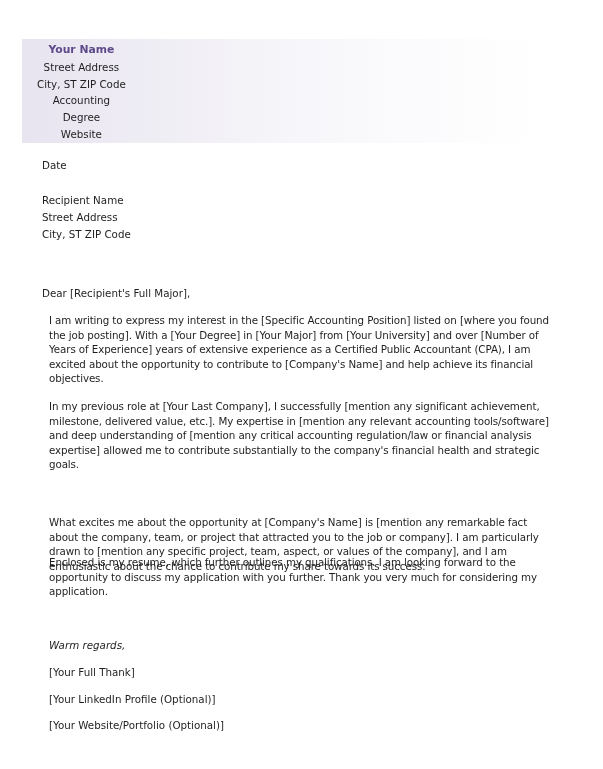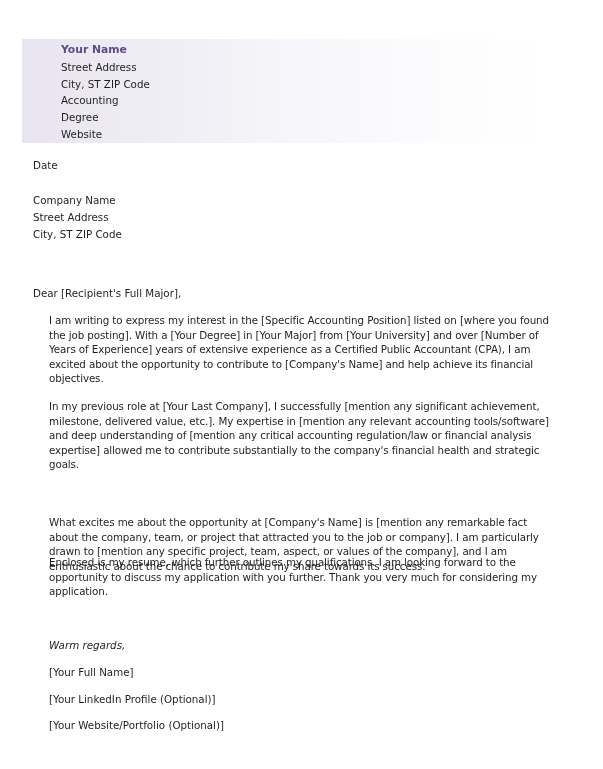--- a/index.html
+++ b/index.html
@@ -19,36 +19,37 @@
     .header-band {
       position: absolute;
       left: 22px;
       top: 39px;
       width: 520px;
       height: 104px;
       background: linear-gradient(to right, #e8e4f0 0%, #efedf4 25%, #f6f5f9 50%, #fbfbfd 75%, #ffffff 100%);
     }
     .header-lines {
       position: absolute;
-      left: 61px;
+      left: 37px;
       top: 42px;
+      text-align: center;
     }
     .header-lines .line {
       height: 16.8px;
       line-height: 16.8px;
       white-space: nowrap;
     }
     .header-lines .name {
       color: #5e4a8a;
       font-weight: bold;
       font-size: 10.8px;
     }
     .block {
       position: absolute;
-      left: 33px;
+      left: 42px;
       width: 510px;
     }
     .block .line {
       height: 16.8px;
       line-height: 16.8px;
       white-space: nowrap;
     }
     .para {
       position: absolute;
       left: 49px;
@@ -75,32 +76,32 @@
   <div class="line">Accounting</div>
   <div class="line">Degree</div>
   <div class="line">Website</div>
 </div>
 
 <div class="block" style="top:157px;">
   <div class="line">Date</div>
 </div>
 
 <div class="block" style="top:192px;">
-  <div class="line">Company Name</div>
+  <div class="line">Recipient Name</div>
   <div class="line">Street Address</div>
   <div class="line">City, ST ZIP Code</div>
 </div>
 
 <div class="block" style="top:285px;">
   <div class="line">Dear [Recipient's Full Major],</div>
 </div>
 
 <div class="para" style="top:313px;">I am writing to express my interest in the [Specific Accounting Position] listed on [where you found the job posting]. With a [Your Degree] in [Your Major] from [Your University] and over [Number of Years of Experience] years of extensive experience as a Certified Public Accountant (CPA), I am excited about the opportunity to contribute to [Company's Name] and help achieve its financial objectives.</div>
 <div class="para" style="top:399px;">In my previous role at [Your Last Company], I successfully [mention any significant achievement, milestone, delivered value, etc.]. My expertise in [mention any relevant accounting tools/software] and deep understanding of [mention any critical accounting regulation/law or financial analysis expertise] allowed me to contribute substantially to the company's financial health and strategic goals.</div>
 <div class="para" style="top:485px;margin-top:30px;">What excites me about the opportunity at [Company's Name] is [mention any remarkable fact about the company, team, or project that attracted you to the job or company]. I am particularly drawn to [mention any specific project, team, aspect, or values of the company], and I am enthusiastic about the chance to contribute my share towards its success.</div>
 <div class="para" style="top:555px;">Enclosed is my resume, which further outlines my qualifications. I am looking forward to the opportunity to discuss my application with you further. Thank you very much for considering my application.</div>
 
 <div class="closing">
   <div class="line" style="top:638px;font-style:italic;">Warm regards,</div>
-  <div class="line" style="top:665px;">[Your Full Name]</div>
+  <div class="line" style="top:665px;">[Your Full Thank]</div>
   <div class="line" style="top:692px;">[Your LinkedIn Profile (Optional)]</div>
   <div class="line" style="top:718px;">[Your Website/Portfolio (Optional)]</div>
 </div>
 
 </body></html>

